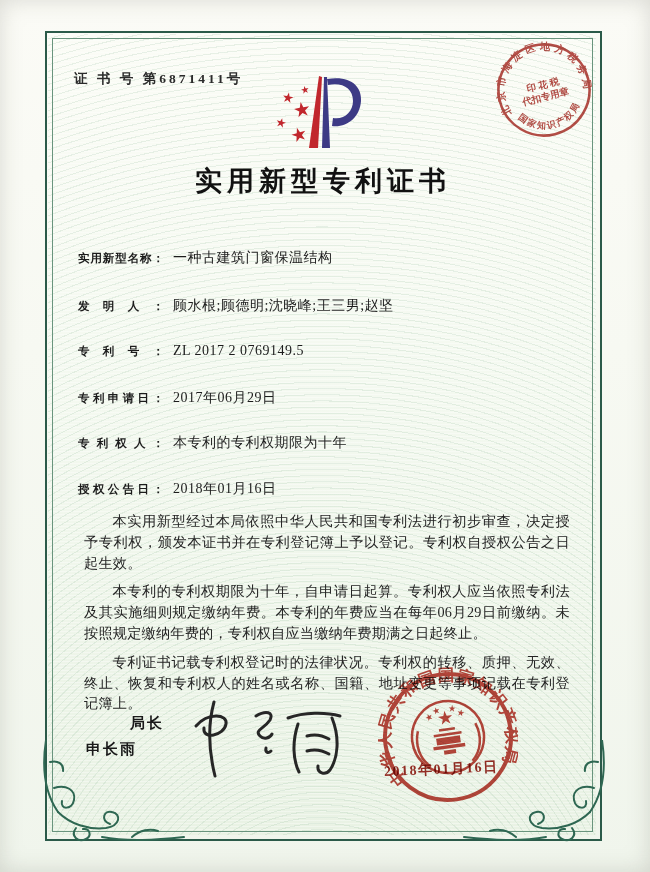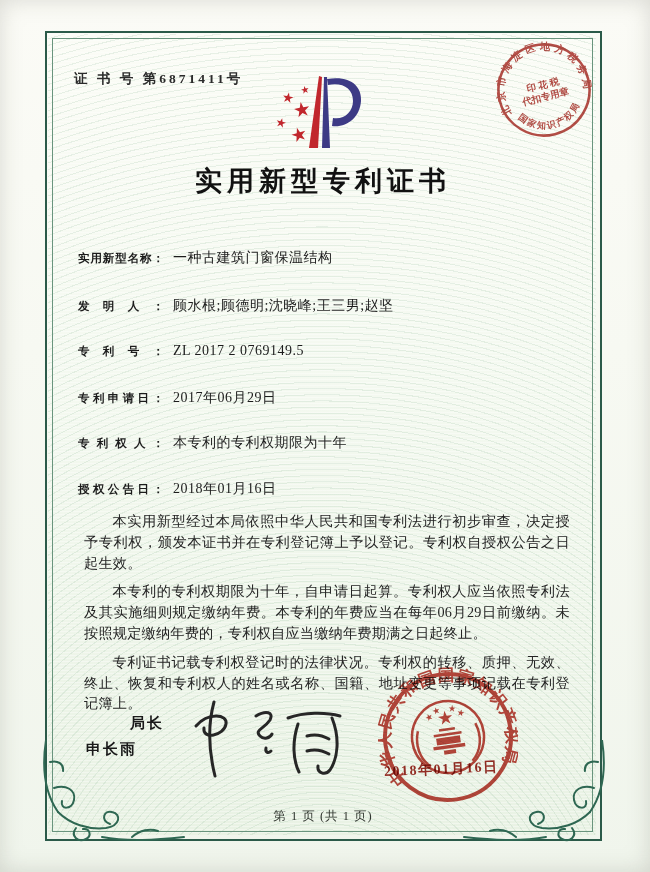--- a/index.html
+++ b/index.html
@@ -176,15 +176,14 @@
         <rect x="-8" y="-9" width="16" height="2.5"></rect>
         <rect x="-14" y="-4" width="28" height="2.5"></rect>
         <rect x="-12" y="0" width="24" height="7"></rect>
         <rect x="-16" y="8" width="32" height="3.5"></rect>
         <rect x="-6" y="13" width="12" height="4"></rect>
       </g>
     </g>
   </svg>
   <div class="seal-date">2018年01月16日</div>
 
-  <div class="footer">第 1 页 (共 1 页)</div>
 
 </div>
 
 </body></html>

